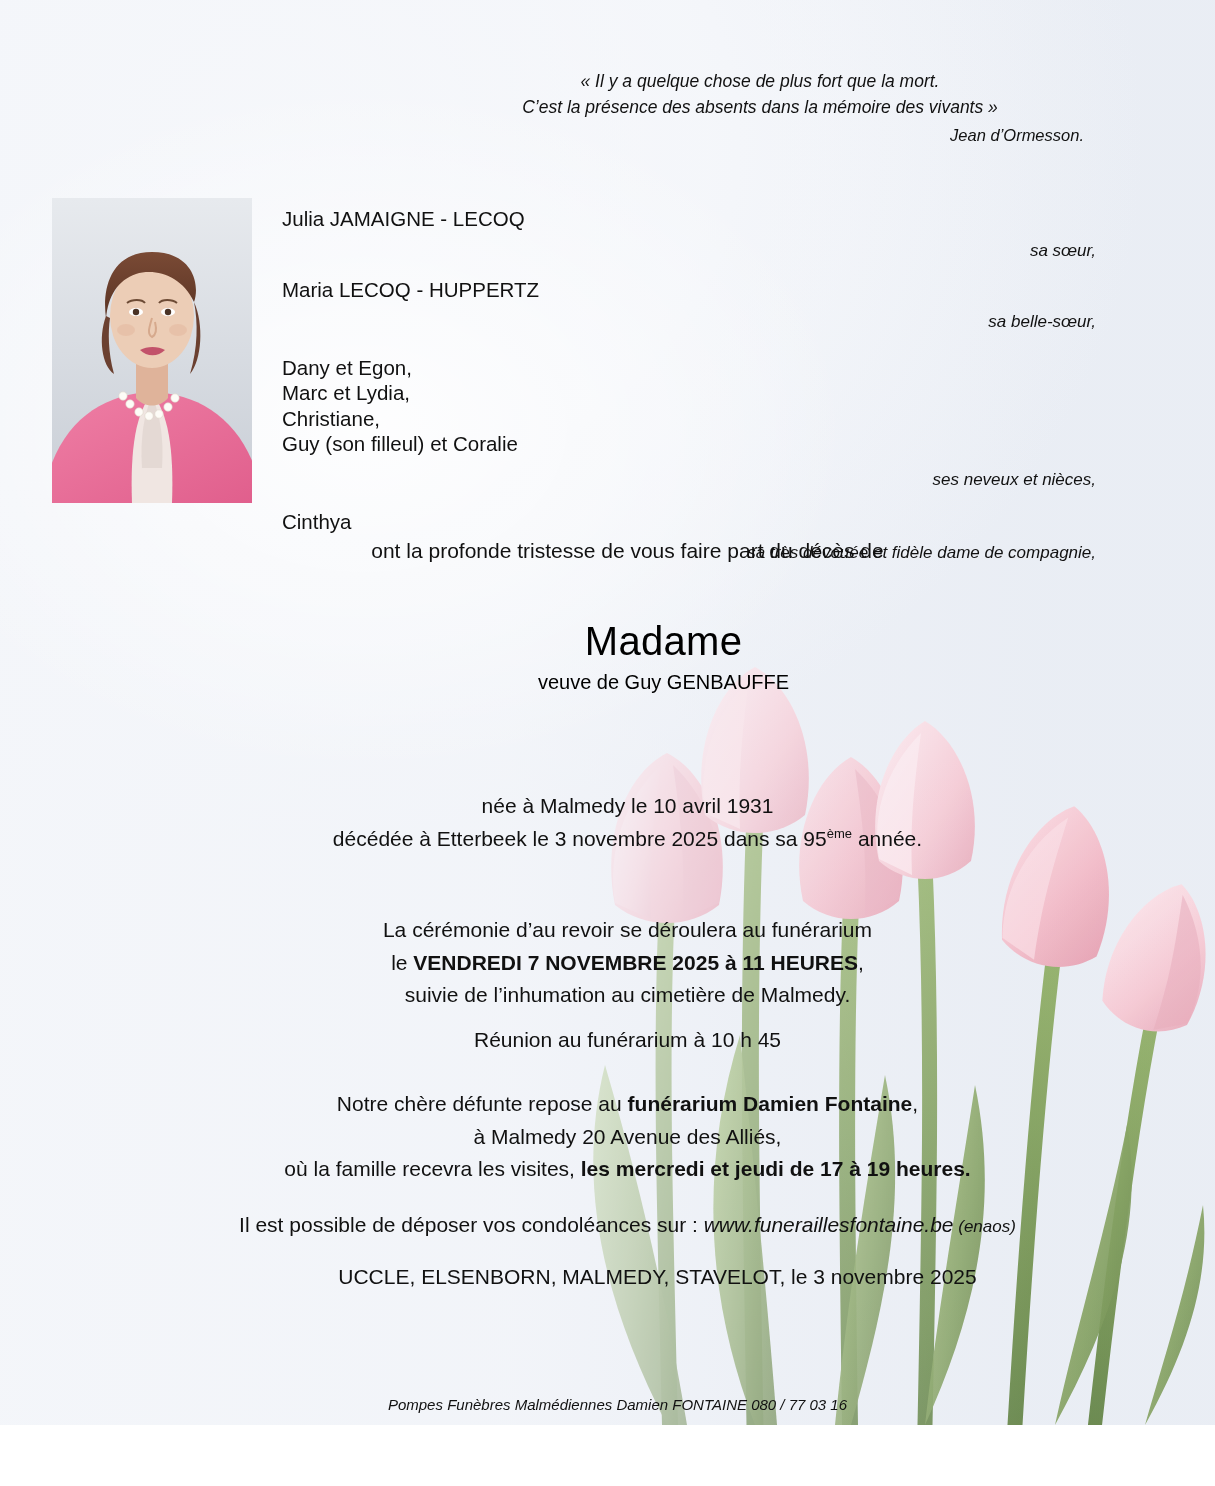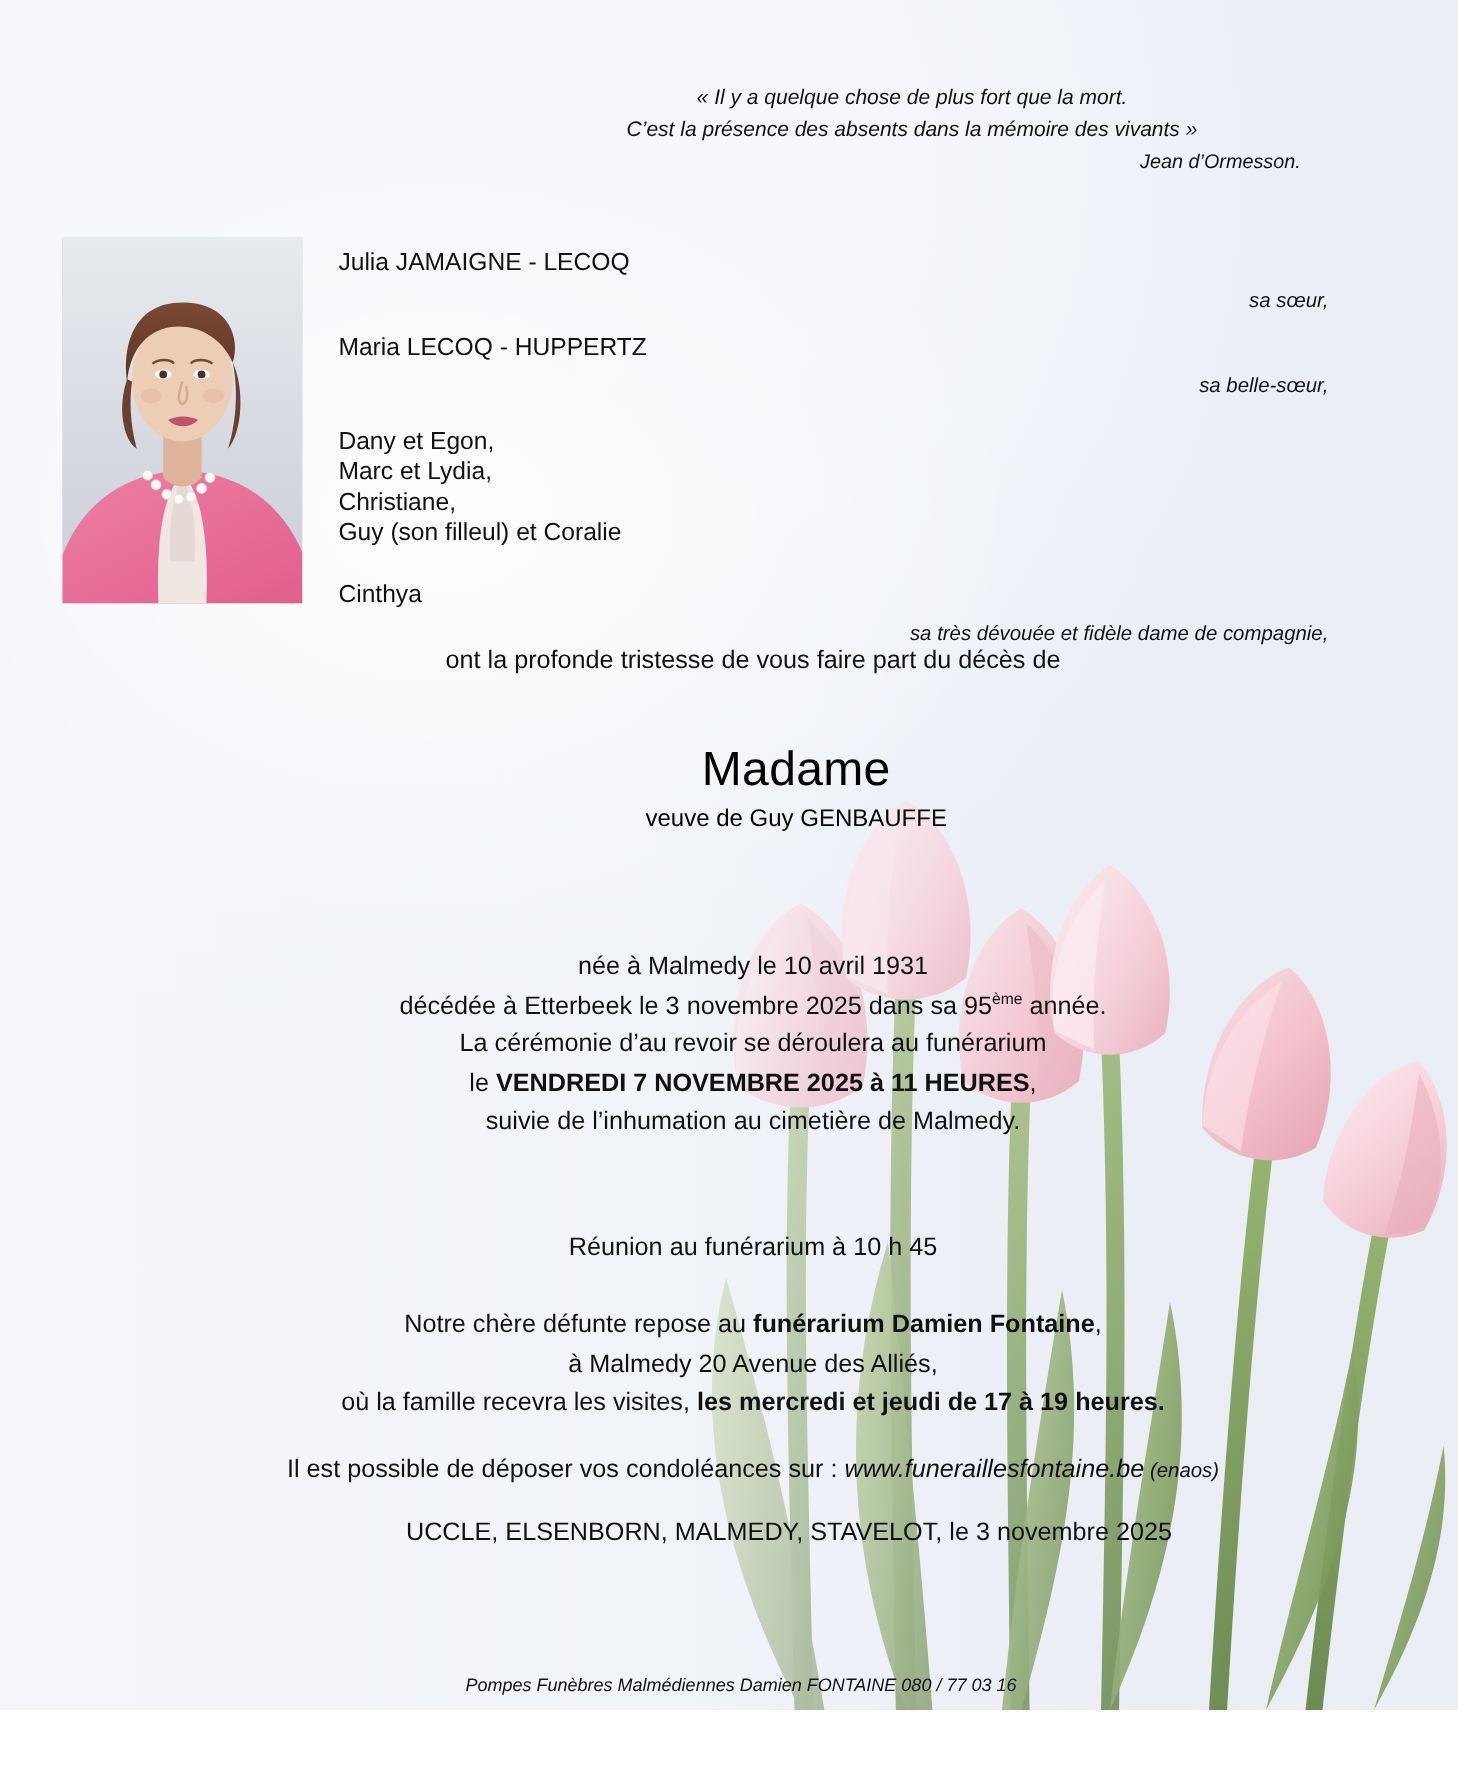--- a/index.html
+++ b/index.html
@@ -90,21 +90,21 @@
     font-size: 20.5px;
     color: #111;
   }
   .fam-line {
     position: relative;
     line-height: 1.25;
   }
   .fam-name { display: inline-block; }
   .rel {
     position: absolute;
-    right: 5px;
+    right: 16px;
     font-style: italic;
     font-size: 17px;
     white-space: nowrap;
   }
   .gap-10 { height: 10px; }
   .gap-16 { height: 16px; }
 
   
   .announce {
     position: absolute;
@@ -154,21 +154,21 @@
     left: 0;
     width: 100%;
     text-align: center;
     padding-left: 40px;
     box-sizing: border-box;
     font-size: 21px;
     color: #111;
     line-height: 1.55;
   }
   .d-birth  { top: 790px; }
-  .d-cer    { top: 854px; }
+  .d-cer    { top: 914px; }
   .d-reunion{ top: 1024px; }
   .d-repose { top: 1088px; }
   .d-cond   { top: 1209px; }
   .d-places { top: 1261px; margin-left: 30px; }
 
   sup { font-size: 0.62em; vertical-align: super; }
   .bold { font-weight: bold; }
   .web { font-style: italic; }
   .enaos { font-size: 17px; font-style: italic; }
 
@@ -359,20 +359,23 @@
       </div>
       <div class="fam-line">
         <span class="fam-name">Christiane,</span>
       </div>
       <div class="fam-line">
         <span class="fam-name">Guy</span>
         <span class="small-italic">(son filleul)</span>
         <span>et Coralie</span>
       </div>
       <div class="gap-16"></div>
+      <div class="fam-line">
+        <span class="rel" style="top:-4px;">ses neveux et nièces,</span>&nbsp;
+      </div>
       <div class="gap-10"></div>
       <div class="fam-line">
         <span class="fam-name">Cinthya</span>
       </div>
       <div class="gap-10"></div>
       <div class="fam-line">
         <span class="rel" style="top:-2px;">sa très dévouée et fidèle dame de compagnie,</span>&nbsp;
       </div>
     </div>
 

